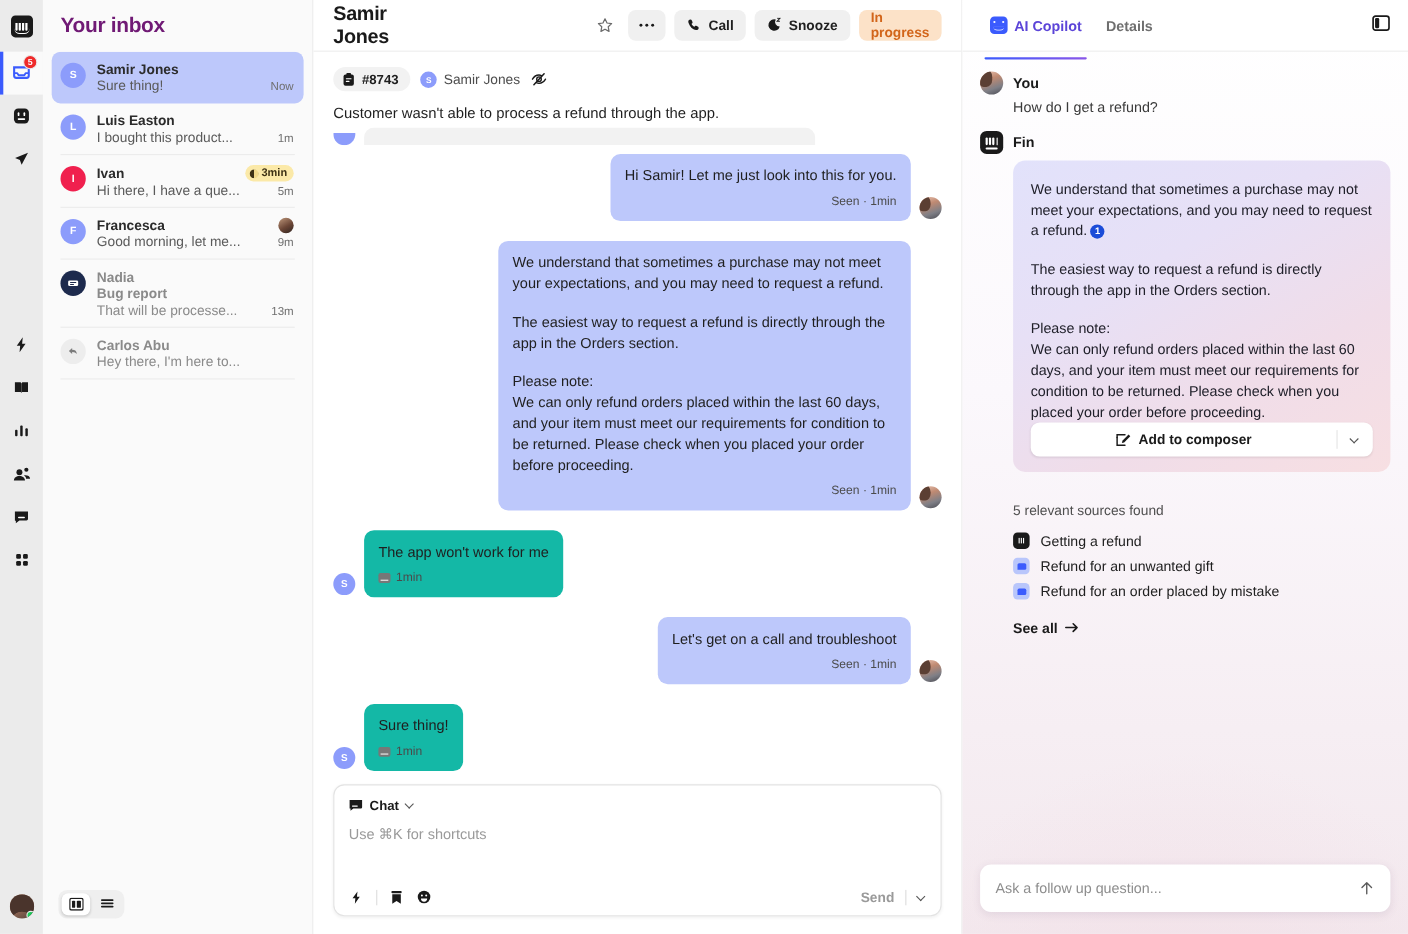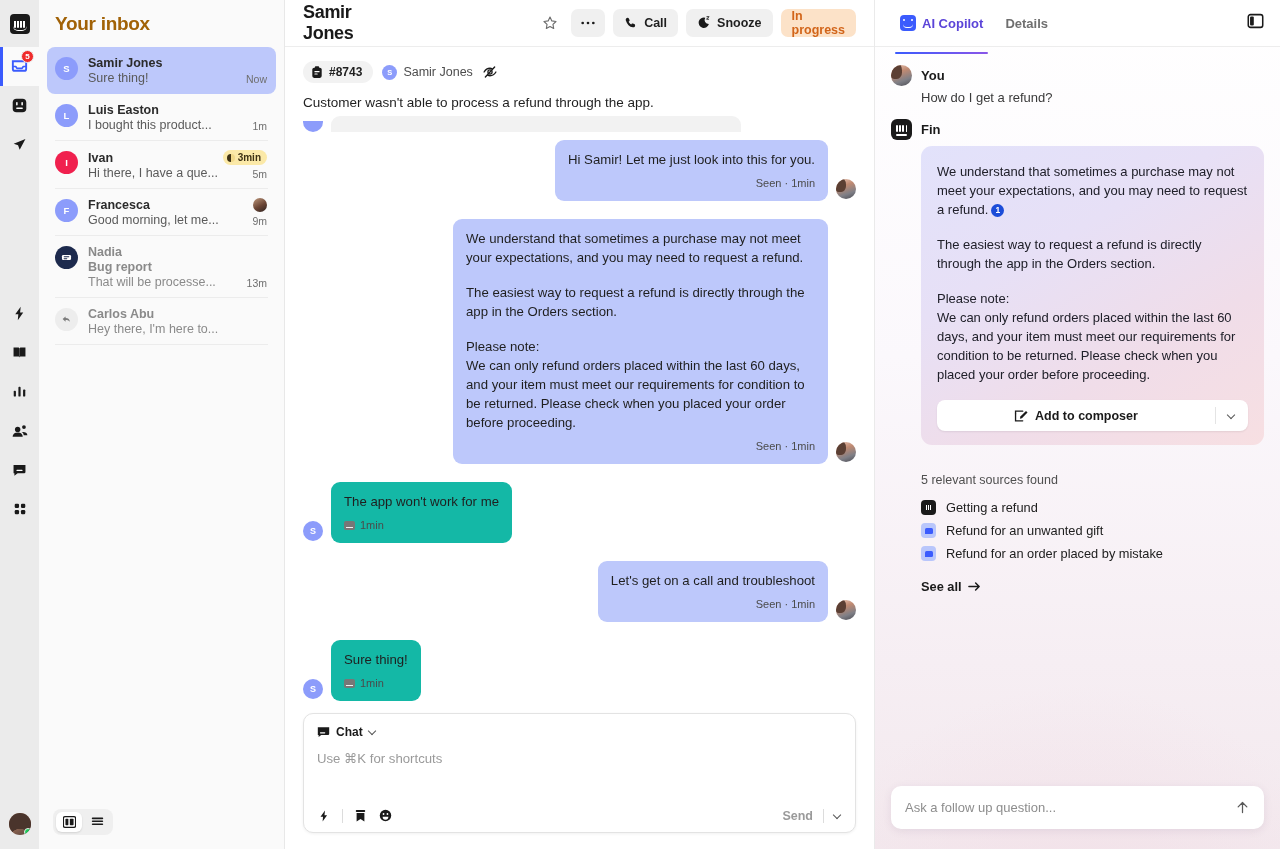--- a/index.html
+++ b/index.html
@@ -73,21 +73,21 @@
   
   .inbox {
     width: 246px; flex: 0 0 246px; height: 849px;
     background: #fafafa; border-right: 1px solid #e8e8e8;
     display: flex; flex-direction: column;
   }
   .inbox-head {
     height: 47px; display: flex; align-items: center;
     padding: 0 16px;
   }
-  .inbox-title { font-size: 19px; font-weight: bold; color: #a16207; letter-spacing: -0.3px; }
+  .inbox-title { font-size: 19px; font-weight: bold; color: #701a75; letter-spacing: -0.3px; }
   .inbox-filters {
     display: flex; align-items: center; justify-content: space-between;
     padding: 9px 16px 9px 16px;
   }
   .filter-btn {
     display: flex; align-items: center; gap: 5px;
     font-size: 12.5px; font-weight: bold; color: #2b2b2b; cursor: pointer;
   }
   .chev { width: 8px; height: 8px; position: relative; display:inline-block; }
   .chev::after {
@@ -344,21 +344,21 @@
   .fin-card p { font-size: 13px; line-height: 19px; color: #20202a; margin: 0; }
   .fin-card p + p { margin-top: 16px; }
   .fin-card p.tight + p.tight { margin-top: 0; }
   .cite {
     display: inline-flex; align-items: center; justify-content: center;
     width: 13px; height: 13px; border-radius: 50%;
     background: #1b4cd8; color: #fff; font-size: 8.5px; font-weight: bold;
     vertical-align: 1px; margin-left: 3px;
   }
   .add-composer {
-    margin-top: 16px; height: 31px; border-radius: 8px; background: #fff;
+    height: 31px; border-radius: 8px; background: #fff;
     display: flex; align-items: center; box-shadow: 0 1px 2px rgba(0,0,0,.08);
     cursor: pointer;
   }
   .add-composer .lbl {
     flex: 1; display: flex; align-items: center; justify-content: center; gap: 7px;
     font-size: 12.5px; font-weight: bold; color: #1a1a1a;
   }
   .add-composer .split { width: 1px; height: 17px; background: #e4e4e4; }
   .add-composer .caret { width: 32px; display: flex; align-items: center; justify-content: center; }
 

